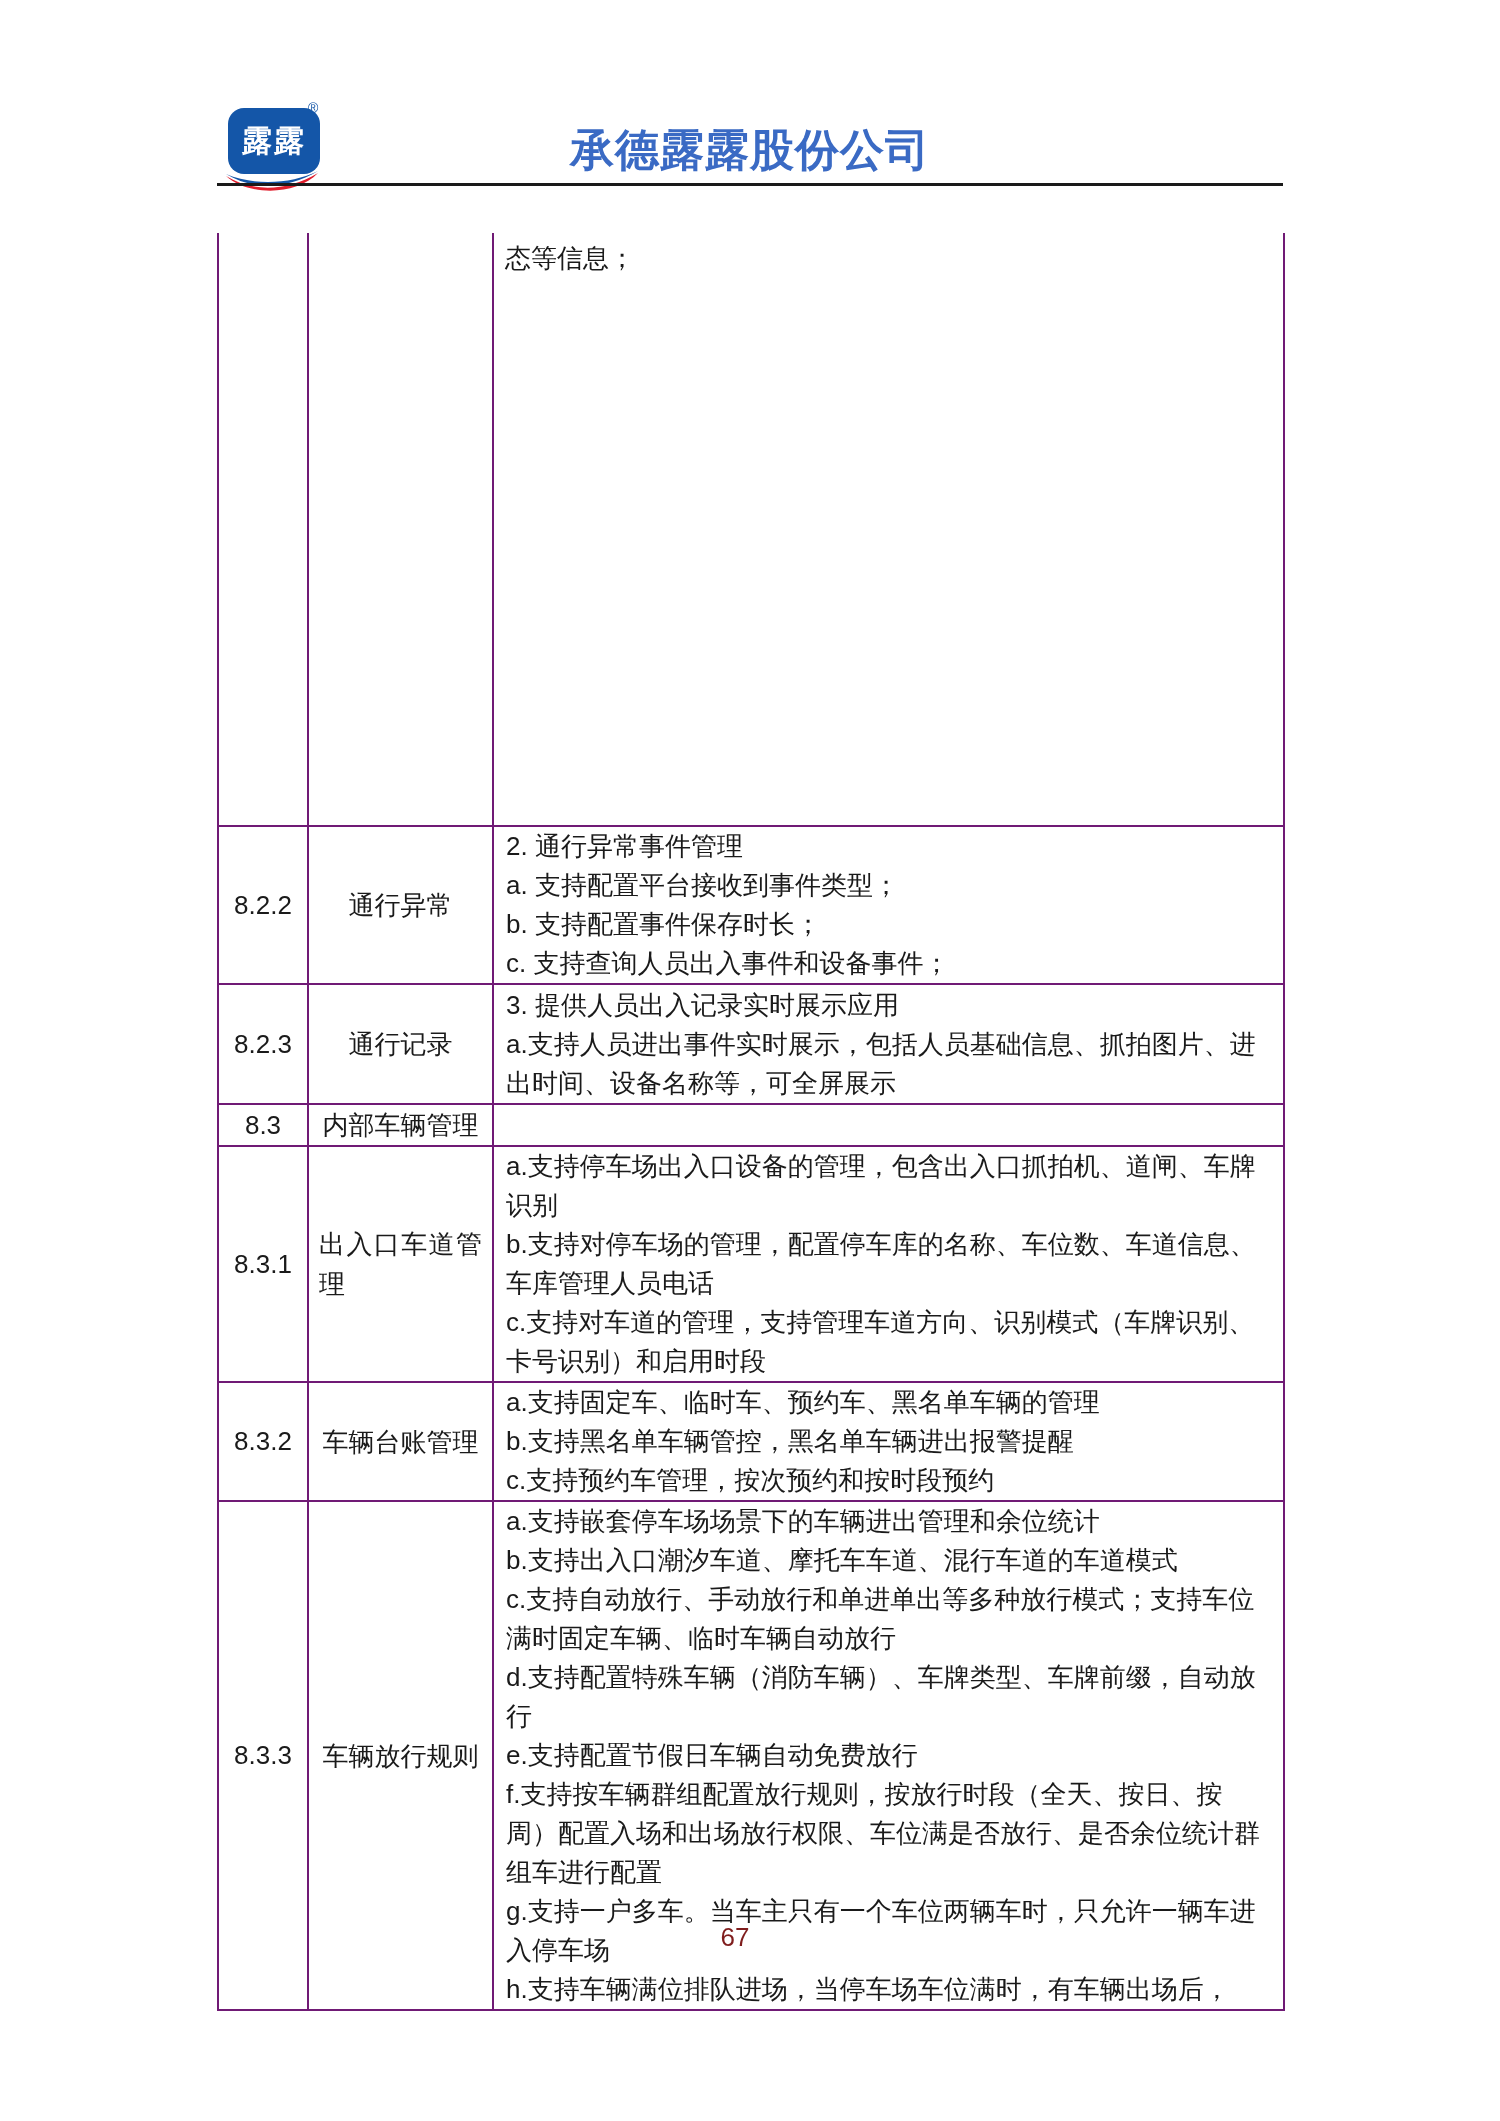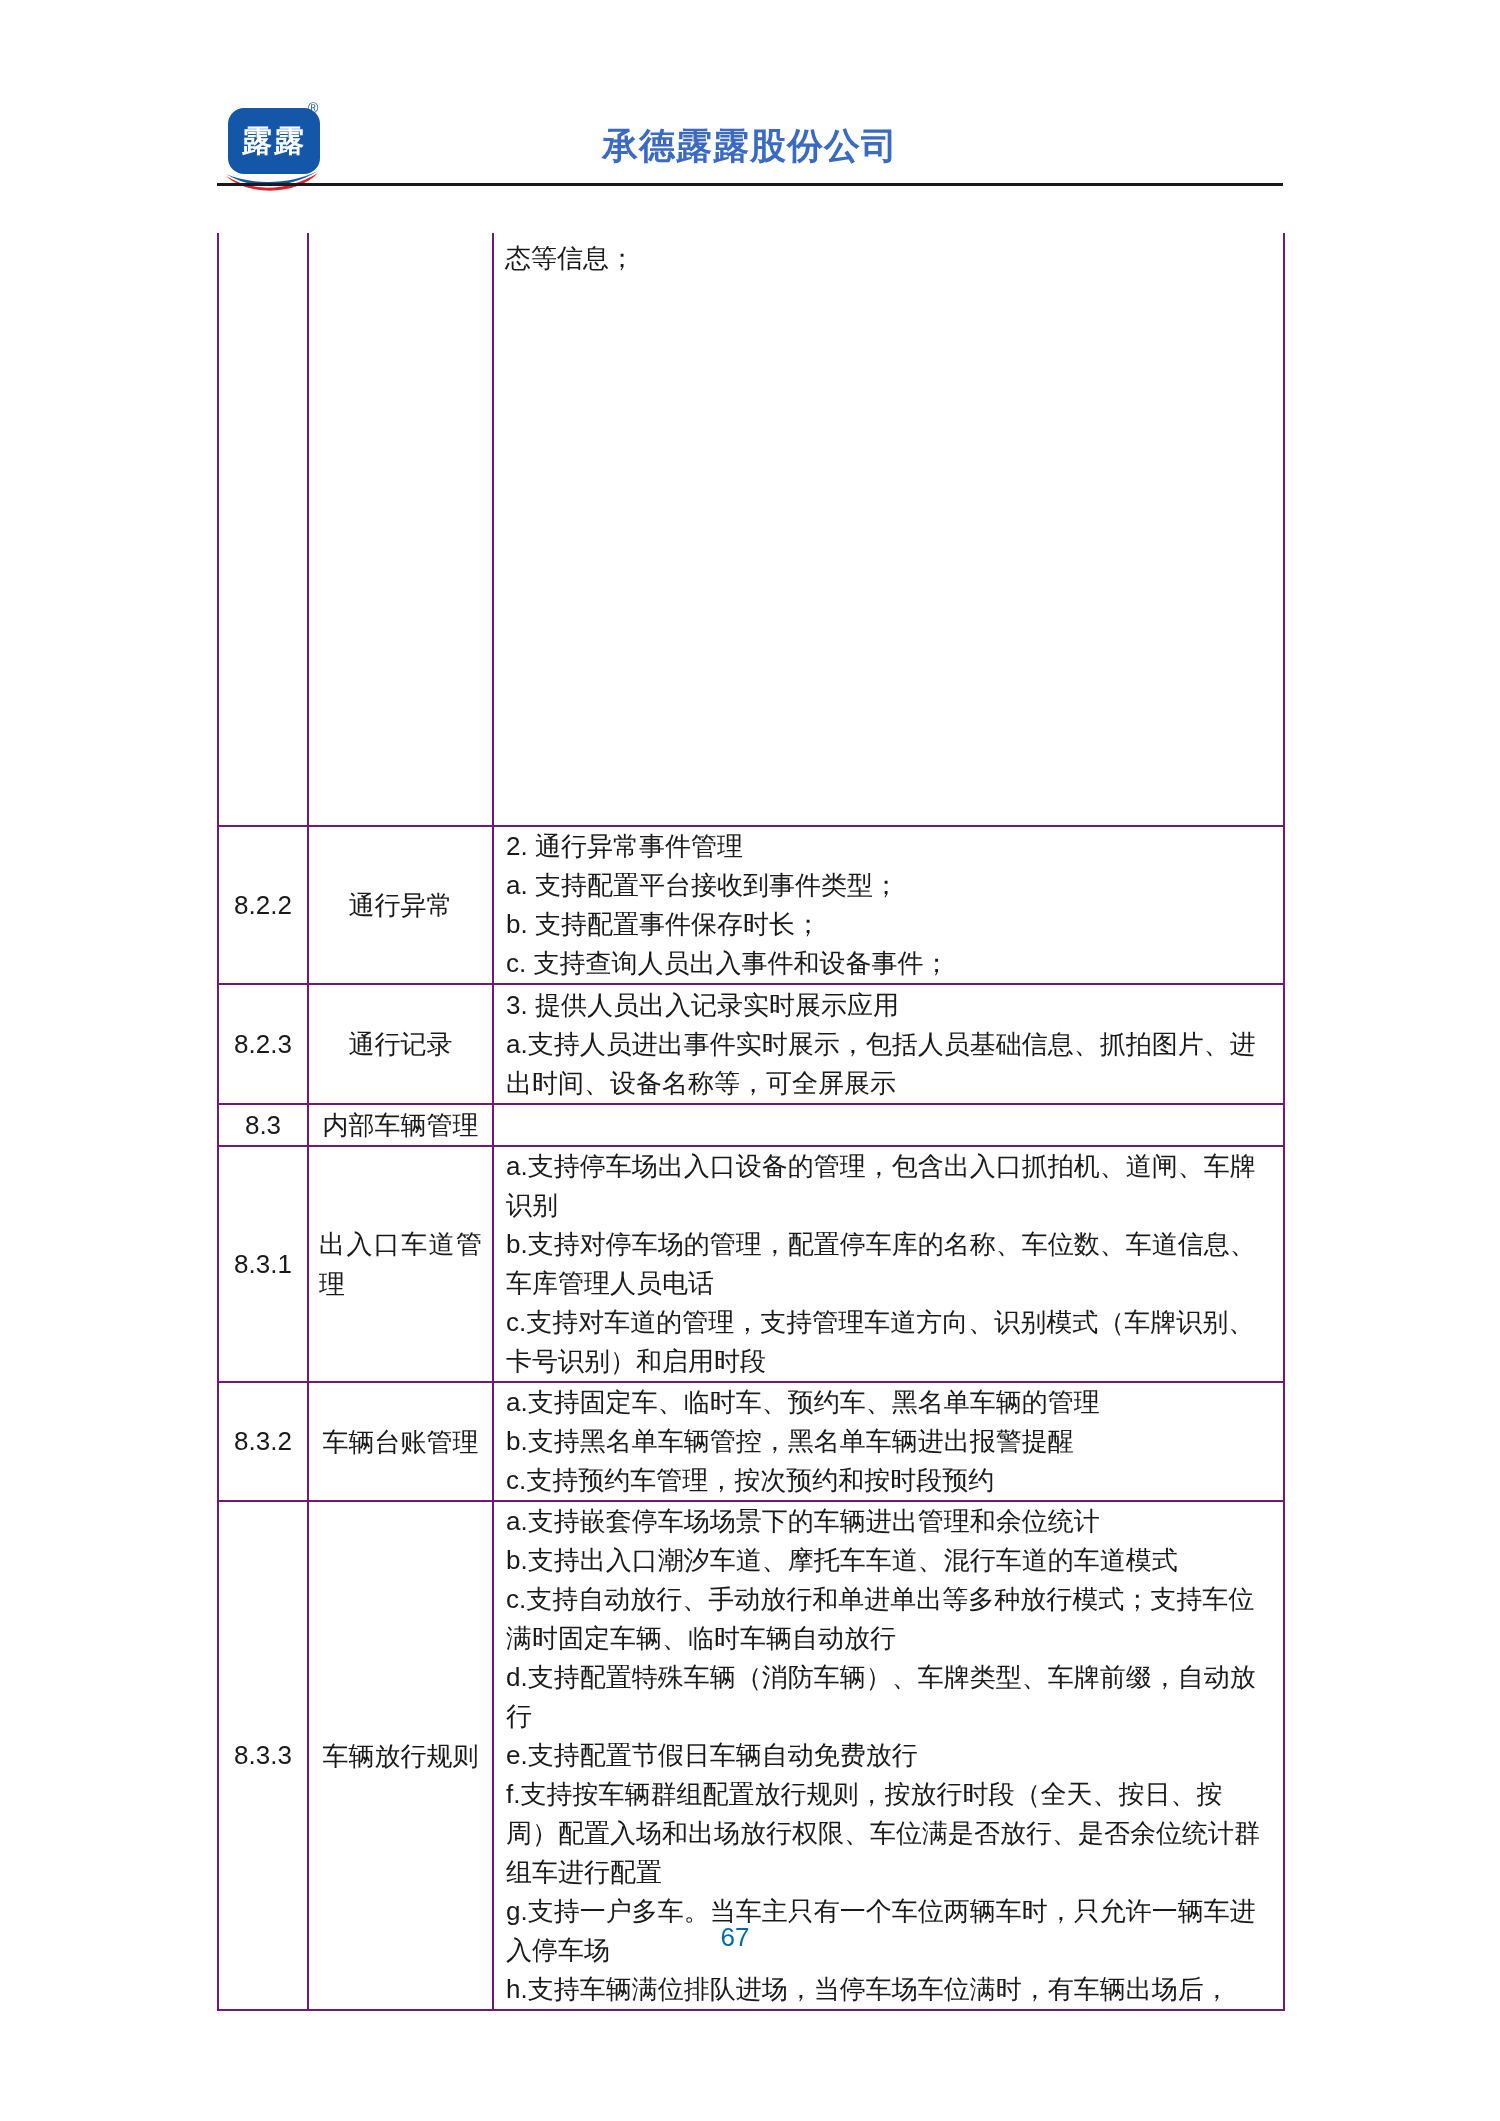--- a/index.html
+++ b/index.html
@@ -14,21 +14,21 @@
     display:flex;align-items:center;justify-content:center;
   }
   .logo-chars{
     color:#ffffff;font-family:"DejaVu Serif",serif;
     font-size:30px;font-weight:bold;letter-spacing:2px;line-height:1;
   }
   .logo-reg{position:absolute;left:308px;top:100px;font-size:14px;color:#1456A8;}
   .logo-swoosh{position:absolute;left:224px;top:170px;}
   .page-title{
     position:absolute;left:217px;top:124px;width:1066px;
-    text-align:center;font-size:36px;font-weight:bold;color:#3A6AC4;
+    text-align:center;font-size:44px;font-weight:bold;color:#3A6AC4;
     letter-spacing:1px;line-height:1.2;
   }
   .header-rule{position:absolute;left:217px;top:183px;width:1066px;height:3px;background:#1a1a1a;}
   
   .req-table{
     position:absolute;left:217px;top:233px;width:1066px;
     border-collapse:collapse;table-layout:fixed;
   }
   .req-table td{
     border:2px solid #701a75;
@@ -44,21 +44,21 @@
   tr.r6{height:435px;}
   td.id{text-align:center;}
   td.nm{text-align:center;padding:0 10px;line-height:40px;}
   tr.r4 td.nm{text-align:justify;}    
   td.ct{padding:0 12px;}
   td.ct .p{line-height:39px;margin:0;}
   td.ct.top{vertical-align:top;padding-top:6px;}
   
   .page-footer{
     position:absolute;left:0;top:1922px;width:1470px;
-    text-align:center;font-size:26px;color:#0369a1;
+    text-align:center;font-size:26px;color:#7f1d1d;
   }
 </style>
 </head>
 <body>
 
 <div class="page">
 
   <div>
     <div class="logo-square">
       <span class="logo-chars">露露</span>

